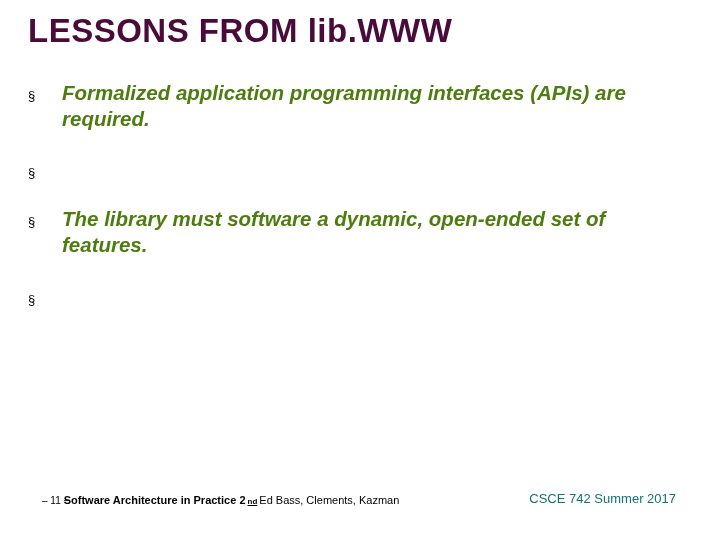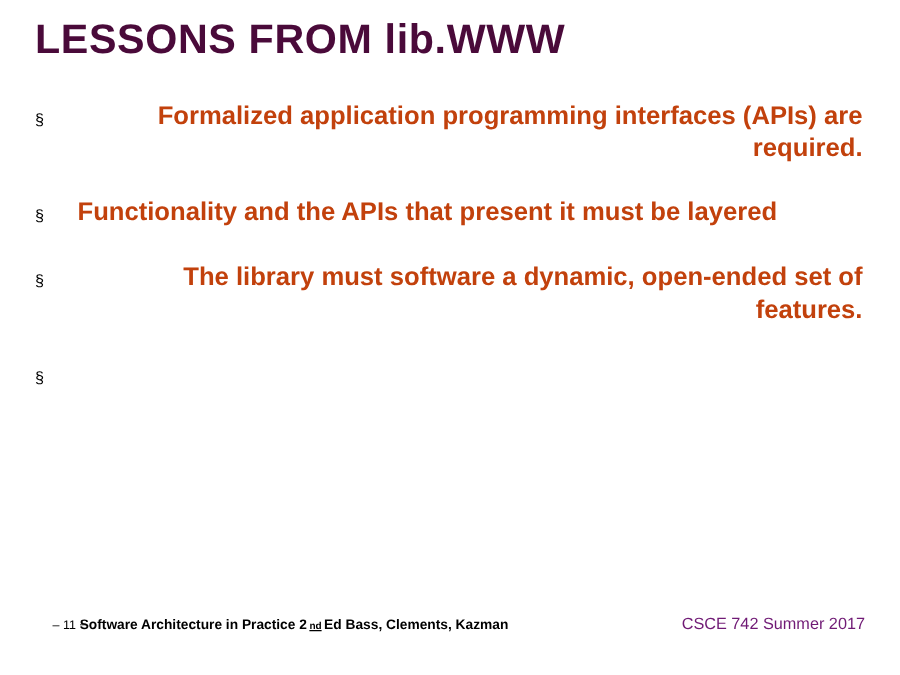--- a/index.html
+++ b/index.html
@@ -43,23 +43,23 @@
     width: 8px;
     flex: 0 0 8px;
     margin-top: 8px;
     margin-right: 26px;
     font-size: 13px;
     color: #000;
   }
   .bullet-text {
     font-size: 20.5px;
     font-weight: bold;
-    color: #c2410c;
+    font-style: italic;
+    color: #4d7c0f;
     line-height: 1.25;
-    text-align: right;
   }
   .footer-left {
     position: absolute;
     left: 22px;
     bottom: 18px;
     font-size: 11px;
     color: #000;
     display: flex;
     align-items: baseline;
     gap: 2px;
@@ -69,59 +69,58 @@
     margin-right: 1px;
     margin-left: 20px;
   }
   .super {
     font-size: 8px;
     vertical-align: super;
     text-decoration: underline;
   }
   .footer-right {
     position: absolute;
-    right: 28px;
+    right: 44px;
     bottom: 18px;
     font-size: 13px;
-    color: #701a75;
+    color: #0f766e;
   }
 </style>
 </head>
 <body>
 
 <div class="slide">
 
   <div class="title">LESSONS FROM lib.WWW</div>
 
   <div class="bullets">
 
     <div class="bullet-row">
       <div class="bullet-marker">§</div>
       <div class="bullet-text">Formalized application programming interfaces (APIs) are required.</div>
     </div>
 
     <div class="bullet-row">
       <div class="bullet-marker">§</div>
-      <div class="bullet-text">Functionality and the APIs that present it must be layered</div>
     </div>
 
     <div class="bullet-row">
       <div class="bullet-marker">§</div>
       <div class="bullet-text">The library must software a dynamic, open-ended set of features.</div>
     </div>
 
     <div class="bullet-row">
       <div class="bullet-marker">§</div>
     </div>
 
   </div>
 
   <div class="footer-left">
     <span class="page-num">– 11</span>
     <span style="font-weight:bold;">Software Architecture in Practice 2</span>
     <span class="super" style="font-weight:bold;">nd</span>
-    <span style="font-weight:bold;"> Ed  Bass, Clements, Kazman</span>
+    <span style="font-weight:normal;"> Ed  Bass, Clements, Kazman</span>
     <span class="page-num" style="position:absolute;left:22px;">–</span>
   </div>
 
   <div class="footer-right">CSCE 742 Summer 2017</div>
 
 </div>
 
 </body></html>

